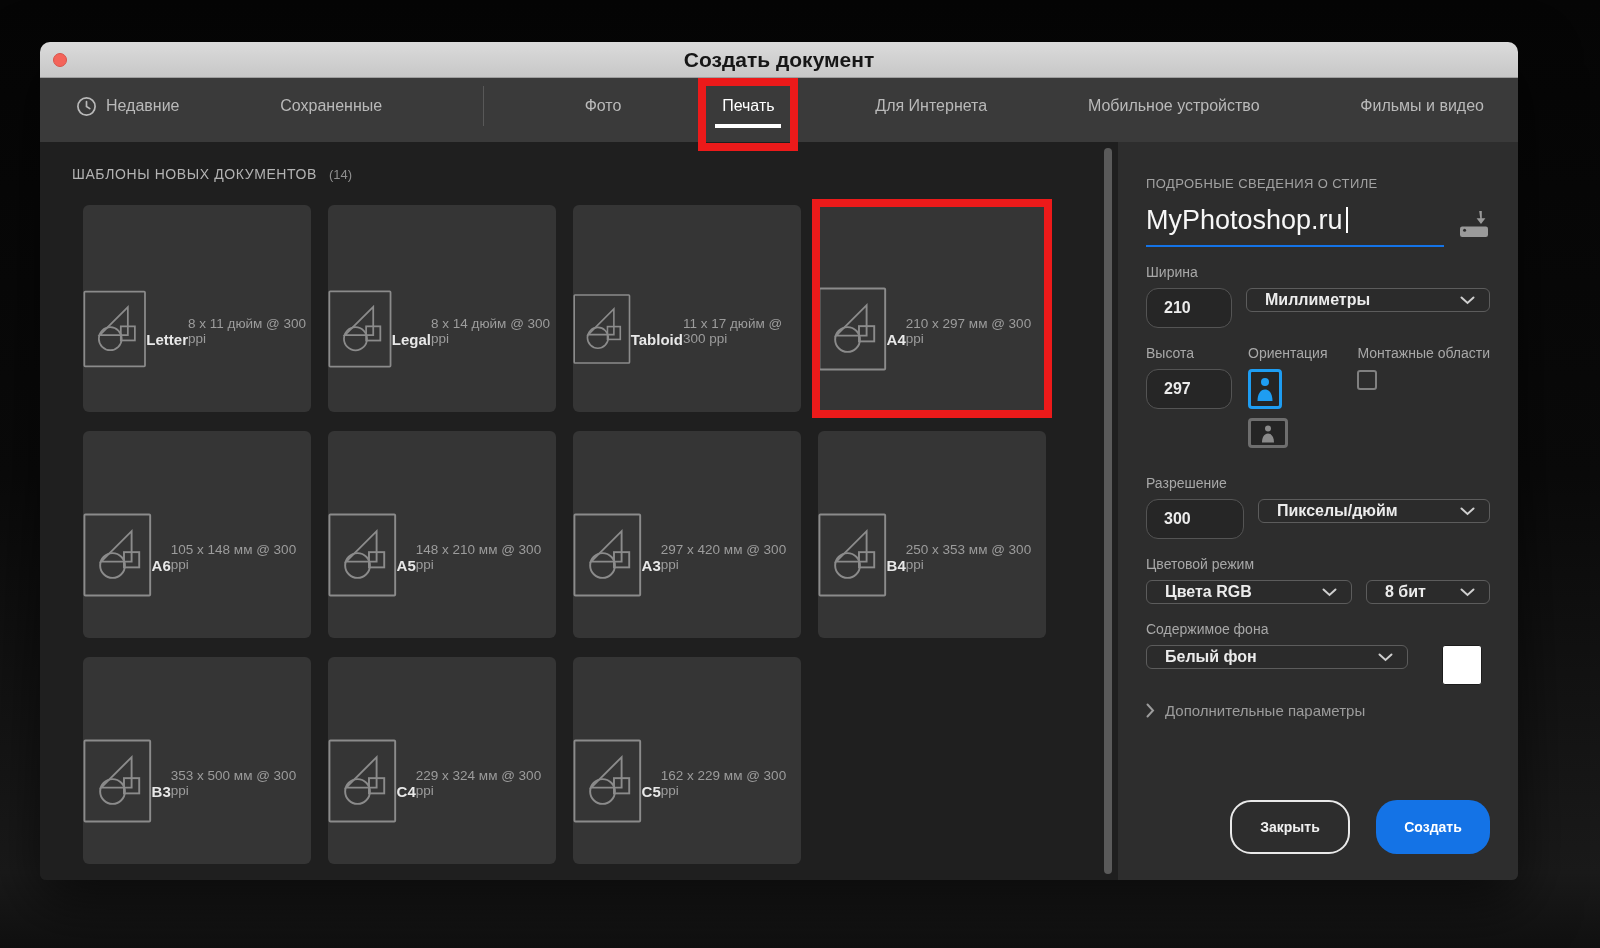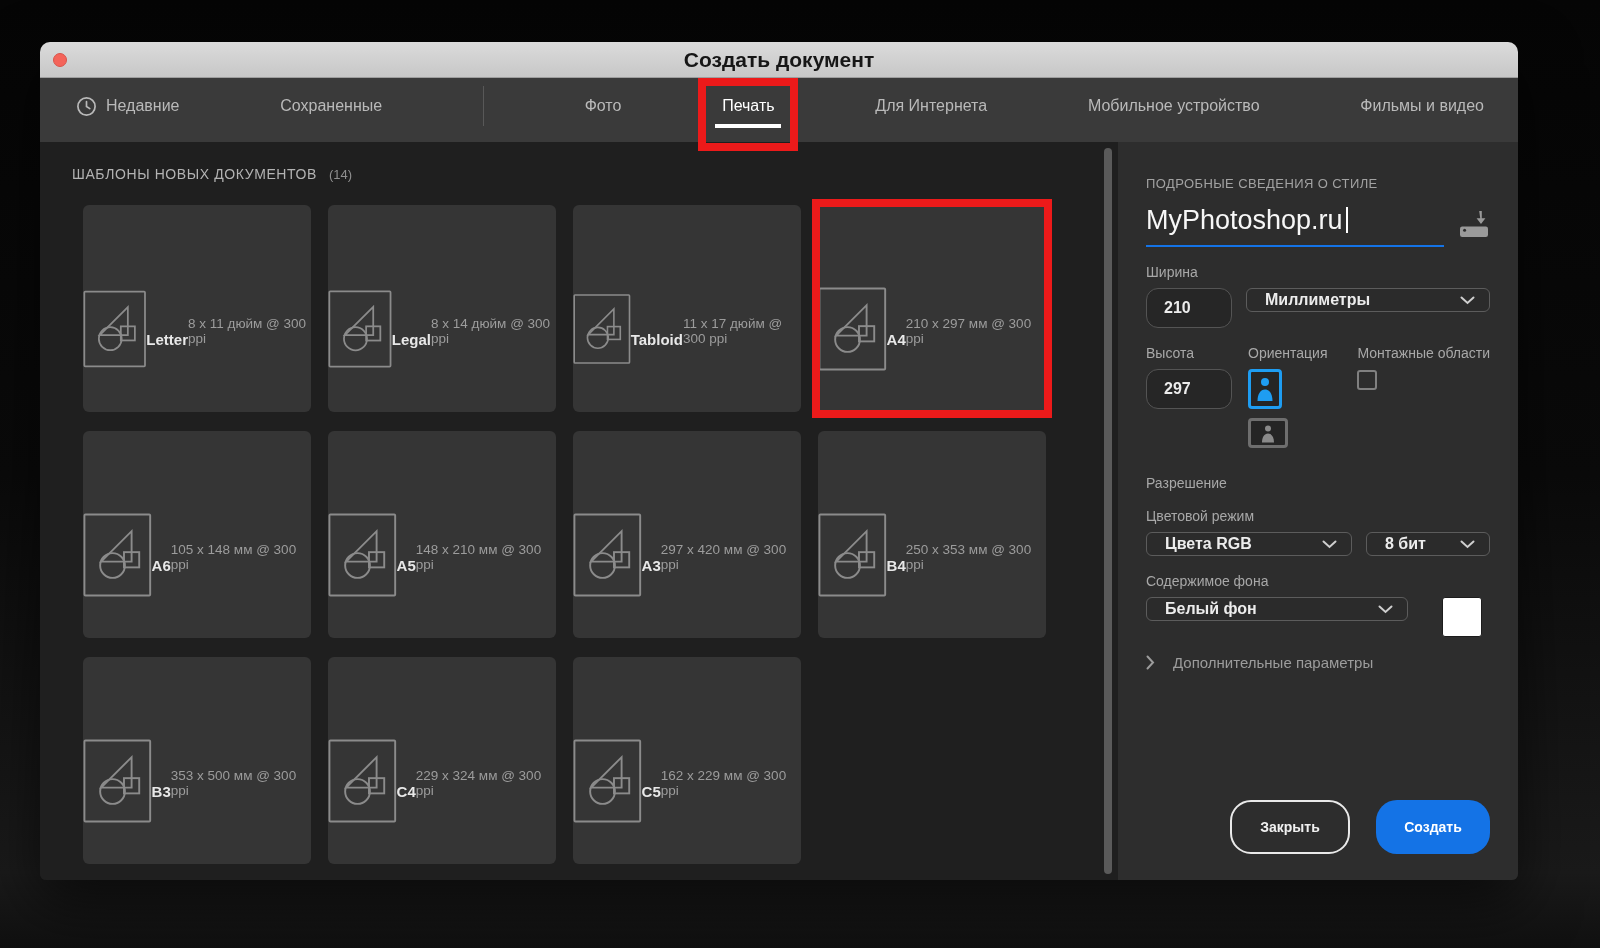--- a/index.html
+++ b/index.html
@@ -111,21 +111,21 @@
   }
   .orient-btn.selected { border-color:#1e9df2; }
   .orient-btn.landscape { width:40px; height:30px; margin-top:9px; }
   .checkbox {
     width:20px; height:20px; border:2px solid #808080; border-radius:3px; margin-top:9px; cursor:pointer;
   }
   .swatch {
     width:40px; height:40px; background:#ffffff; border-radius:3px; margin-left:20px;
     border:1px solid #1c1c1c; cursor:pointer;
   }
-  .advanced { margin-top:17px; display:flex; align-items:center; gap:18px; cursor:pointer; }
+  .advanced { margin-top:17px; display:flex; align-items:center; gap:10px; cursor:pointer; }
   .advanced span { font-size:15px; color:#9c9c9c; }
   .panel-footer { position:absolute; right:28px; bottom:26px; display:flex; gap:26px; }
   .btn {
     height:54px; border-radius:21px; font-size:14px; font-weight:700;
     display:flex; align-items:center; justify-content:center; cursor:pointer;
   }
   .btn-close { width:120px; border:2.5px solid #e9e9e9; color:#f0f0f0; background:transparent; }
   .btn-create { width:114px; background:#1473e6; color:#ffffff; border:none; }
 </style>
 </head>
@@ -349,20 +349,29 @@
               </svg>
           </div>
         </div>
         <div class="col3">
           <div class="field-label nowrap">Монтажные области</div>
           <div class="checkbox"></div>
         </div>
       </div>
 
       <div class="field-label" style="margin-top:27px">Разрешение</div>
+      <div class="row">
+        <input class="num-input res" value="300" style="">
+        <div class="select">
+          <span>Пикселы/дюйм</span>
+          <svg class="chev" width="15" height="9" viewBox="0 0 15 9" fill="none" stroke="#cfcfcf" stroke-width="2" stroke-linecap="round">
+              <path d="M1.5 1.5 L7.5 7 L13.5 1.5"></path>
+            </svg>
+        </div>
+      </div>
 
       <div class="field-label">Цветовой режим</div>
       <div class="row">
         <div class="select">
           <span>Цвета RGB</span>
           <svg class="chev" width="15" height="9" viewBox="0 0 15 9" fill="none" stroke="#cfcfcf" stroke-width="2" stroke-linecap="round">
               <path d="M1.5 1.5 L7.5 7 L13.5 1.5"></path>
             </svg>
         </div>
         <div class="select bits">

